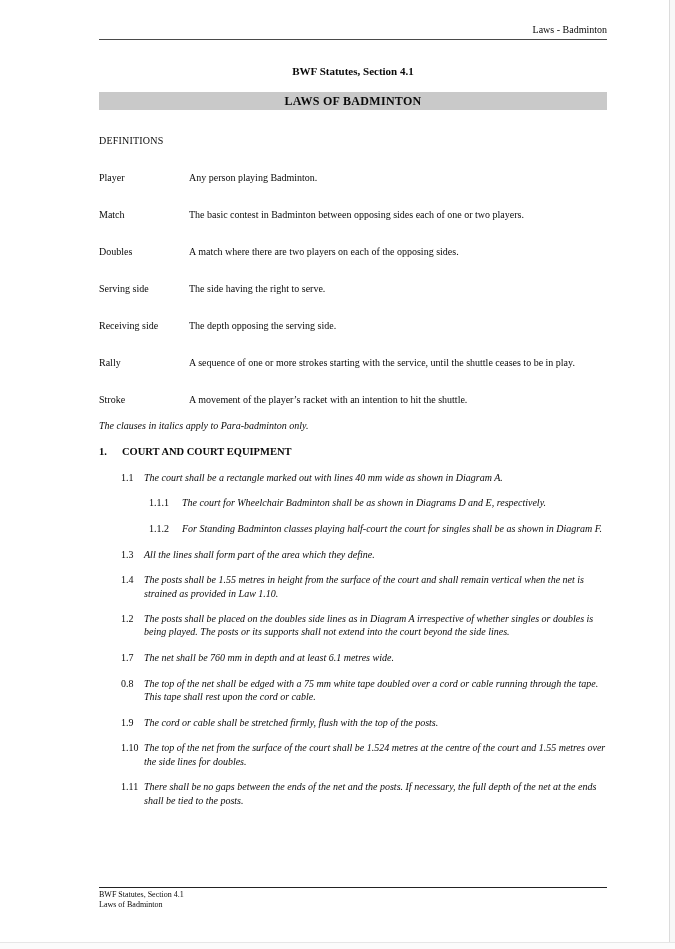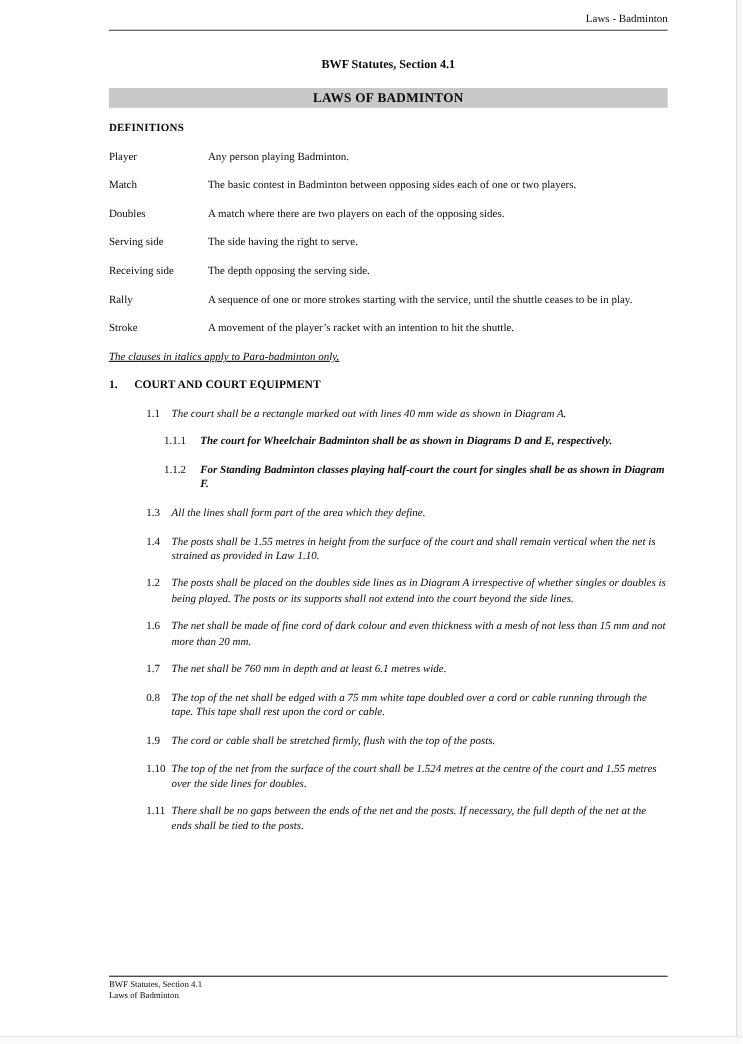--- a/index.html
+++ b/index.html
@@ -10,45 +10,45 @@
     color:#0a0a0a;
     position:relative;
     overflow:hidden;
   }
   .page { position:absolute; inset:0; background:#ffffff; }
   .edge-right  { position:absolute; top:0; right:0; width:6px; height:949px; background:#f7f7f7; border-left:1px solid #dcdcdc; }
   .edge-bottom { position:absolute; left:0; bottom:0; width:675px; height:7px; background:#fbfbfb; border-top:1px solid #e6e6e6; }
 
   .content { position:absolute; left:99px; top:0; width:508px; }
 
-  .header { padding-top:11px; padding-bottom:3px; border-bottom:1px solid #4a4a4a;
+  .header { padding-top:23px; padding-bottom:3px; border-bottom:1px solid #4a4a4a;
             text-align:right; font-size:10px; line-height:13px; }
 
   .doc-title { margin-top:25px; text-align:center; font-weight:bold; font-size:11px; line-height:13px; }
 
   .banner { margin-top:14px; height:18px; line-height:18px; background:#c9c9c9;
             text-align:center; font-weight:bold; font-size:12px; letter-spacing:0.3px; }
 
-  .defs-heading { margin-top:12px; font-weight:bold; font-size:10px; line-height:13px; letter-spacing:0.2px; }
+  .defs-heading { margin-top:24px; font-weight:normal; font-size:10px; line-height:13px; letter-spacing:0.2px; }
 
-  .def-row  { display:flex; margin-top:13px; font-size:10px; line-height:13px; }
+  .def-row  { display:flex; margin-top:24px; font-size:10px; line-height:13px; }
   .def-term { width:90px; flex:none; }
   .def-text { flex:1; }
 
-  .italic-note { margin-top:13px; font-style:italic; font-size:10px; line-height:13px;text-decoration:underline; }
+  .italic-note { margin-top:13px; font-style:italic; font-size:10px; line-height:13px; }
 
   .section-heading { margin-top:13px; display:flex; font-weight:bold; font-size:10.5px; line-height:13px; }
   .sec-num { width:23px; flex:none; }
 
   .law { display:flex; margin-top:12.5px; font-size:10px; line-height:13.2px; }
   .law.l1 { margin-left:22px; }
-  .law.l1 .law-num { width:23px; flex:none;margin-left:12px; }
+  .law.l1 .law-num { width:23px; flex:none; }
   .law.l2 { margin-left:50px; }
   .law.l2 .law-num { width:33px; flex:none; }
-  .law.l2 .law-text { font-style:italic;font-weight:bold; }
+  .law.l2 .law-text { font-style:italic; }
   .law-text { flex:1;font-style:italic; }
 
   .footer { position:absolute; left:99px; top:887px; width:508px;
             border-top:1px solid #222; padding-top:2px;
             font-size:8px; line-height:10px; }
 </style>
 </head>
 <body>
 
 <div class="page">
@@ -118,24 +118,20 @@
     </div>
     <div class="law l1">
       <span class="law-num">1.4</span>
       <div class="law-text">The posts shall be 1.55 metres in height from the surface of the court and shall remain vertical when the net is strained as provided in Law 1.10.</div>
     </div>
     <div class="law l1">
       <span class="law-num">1.2</span>
       <div class="law-text">The posts shall be placed on the doubles side lines as in Diagram A irrespective of whether singles or doubles is being played. The posts or its supports shall not extend into the court beyond the side lines.</div>
     </div>
     <div class="law l1">
-      <span class="law-num">1.6</span>
-      <div class="law-text">The net shall be made of fine cord of dark colour and even thickness with a mesh of not less than 15 mm and not more than 20 mm.</div>
-    </div>
-    <div class="law l1">
       <span class="law-num">1.7</span>
       <div class="law-text">The net shall be 760 mm in depth and at least 6.1 metres wide.</div>
     </div>
     <div class="law l1">
       <span class="law-num">0.8</span>
       <div class="law-text">The top of the net shall be edged with a 75 mm white tape doubled over a cord or cable running through the tape. This tape shall rest upon the cord or cable.</div>
     </div>
     <div class="law l1">
       <span class="law-num">1.9</span>
       <div class="law-text">The cord or cable shall be stretched firmly, flush with the top of the posts.</div>

